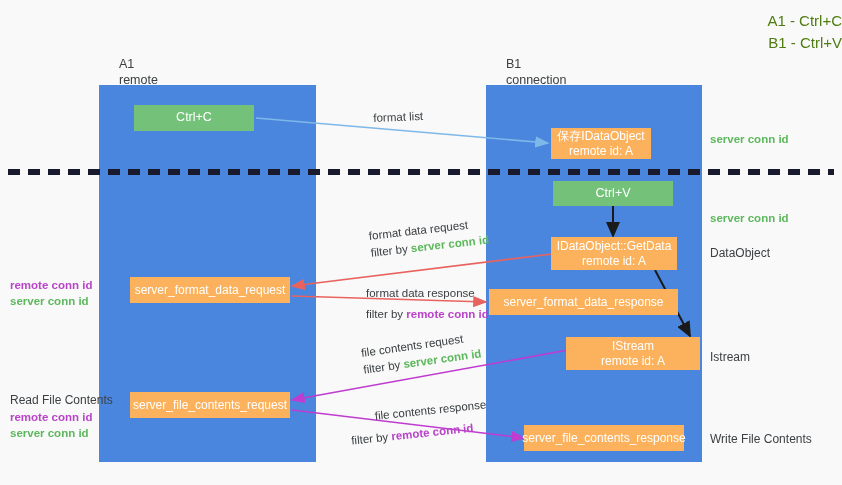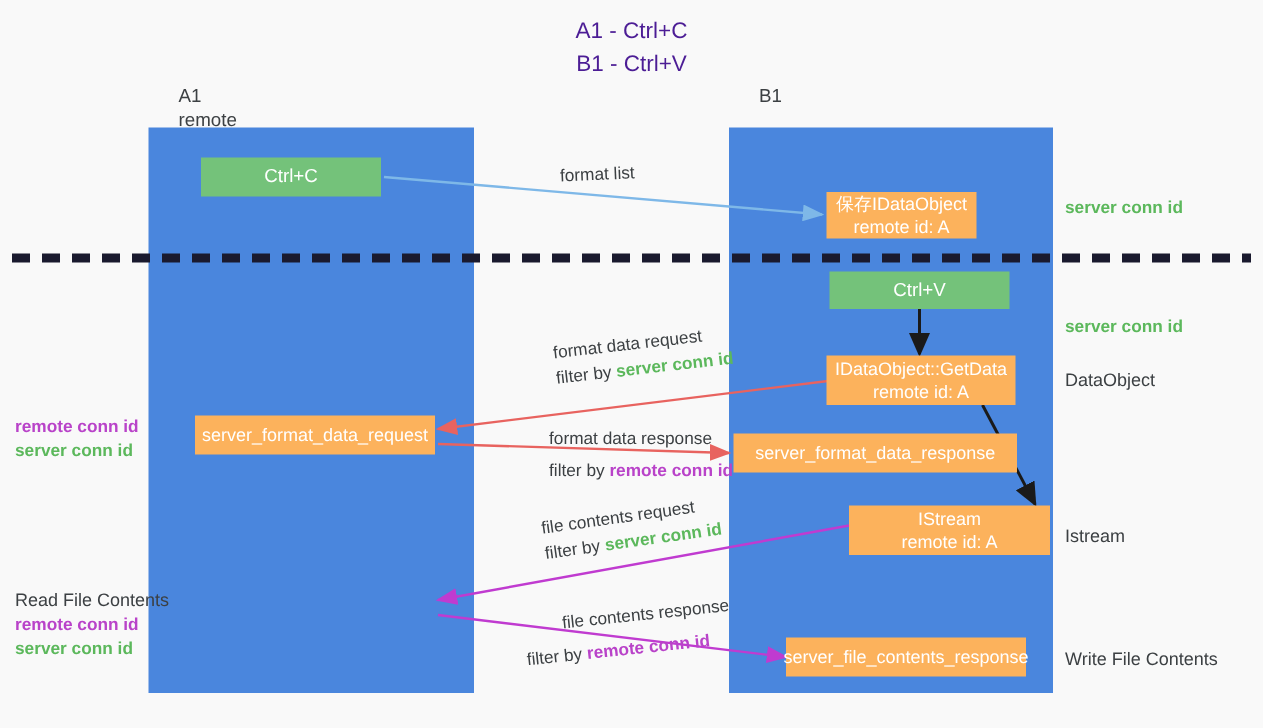--- a/index.html
+++ b/index.html
@@ -54,24 +54,24 @@
     text-align: left;
     font-size: 12.5px;
     color: #3c4043;
     line-height: 1.25;
   }
   .title {
     position: absolute;
     left: 0;
     top: 10px;
     width: 842px;
-    text-align: center;
+    text-align: right;
     font-size: 15px;
     line-height: 1.45;
-    color: #4c1d95;
+    color: #4d7c0f;
   }
   .sidelabel {
     position: absolute;
     font-size: 11.5px;
     line-height: 1.35;
   }
   .green-t { color: #5cb85c; font-weight: bold; }
   .purple-t { color: #b943c9; font-weight: bold; }
   .plain-t { color: #3c4043; }
 
@@ -99,20 +99,21 @@
     <div>A1 - Ctrl+C</div>
     <div>B1 - Ctrl+V</div>
   </div>
 
   <div class="hdr" style="left:119px; top:57px; width:177px;">
     <div>A1</div>
     <div>remote</div>
   </div>
   <div class="hdr" style="left:506px; top:57px; width:177px;">
     <div>B1</div>
+    <div>connection</div>
   </div>
 
   <div class="col colA"></div>
   <div class="col colB"></div>
 
   <svg class="layer" viewBox="0 0 842 485">
     <defs>
       <marker id="ah-blue" markerWidth="9" markerHeight="7" refX="8" refY="3.5" orient="auto">
         <polygon points="0,0 9,3.5 0,7" fill="#7eb8e8"></polygon>
       </marker>
@@ -145,20 +146,23 @@
   </svg>
 
   <div class="box green" style="left:134px; top:105px; width:120px; height:26px;">
     <span>Ctrl+C</span>
   </div>
 
   <div class="box orange" style="left:130px; top:277px; width:160px; height:26px;">
     <span>server_format_data_request</span>
   </div>
 
+  <div class="box orange" style="left:130px; top:392px; width:160px; height:26px;">
+    <span>server_file_contents_request</span>
+  </div>
 
   <div class="box orange" style="left:551px; top:128px; width:100px; height:31px;">
     <span>保存IDataObject</span>
     <span>remote id: A</span>
   </div>
 
   <div class="box green" style="left:553px; top:181px; width:120px; height:25px;">
     <span>Ctrl+V</span>
   </div>
 

